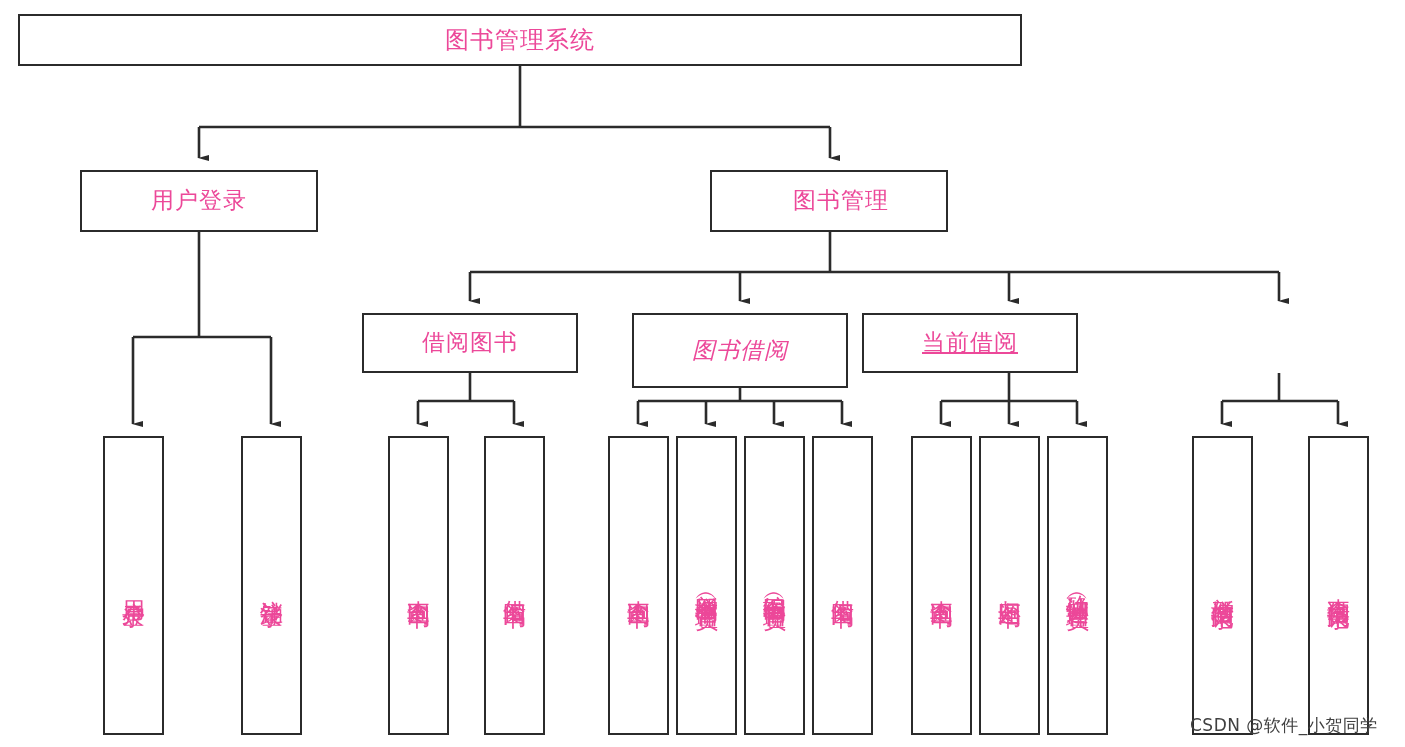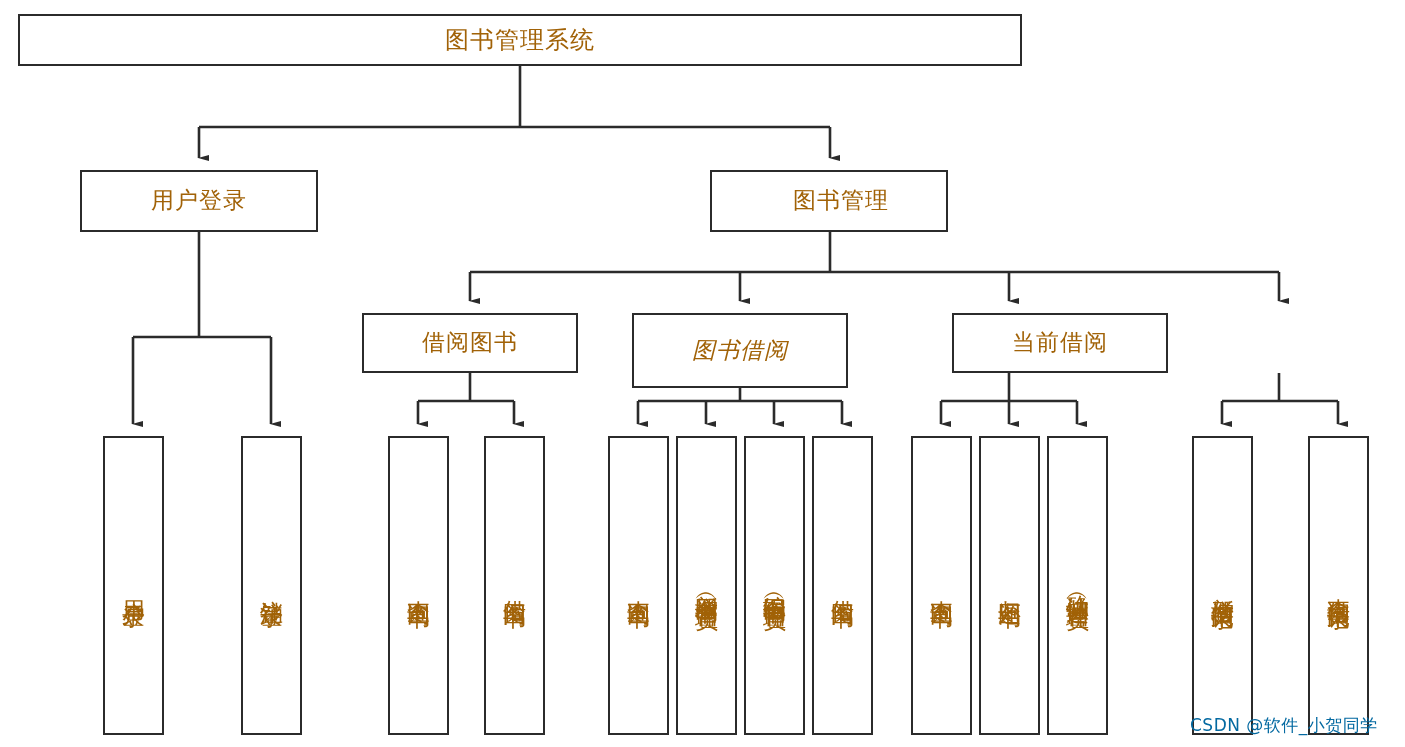--- a/index.html
+++ b/index.html
@@ -27,21 +27,21 @@
     pointer-events: none;
   }
   .node {
     position: absolute;
     box-sizing: border-box;
     border: 2px solid #2b2b2b;
     background: #ffffff;
     display: flex;
     align-items: center;
     justify-content: center;
-    color: #a16207;
+    color: #ec4899;
   }
   .node.h {
     font-size: 23px;
     line-height: 1.1;
     letter-spacing: 1px;
     white-space: nowrap;
   }
   .node.root {
     font-size: 24px;
   }
@@ -58,21 +58,21 @@
   .node.v span {
     writing-mode: vertical-rl;
     text-orientation: upright;
     display: block;
   }
   #watermark {
     position: absolute;
     left: 1190px;
     top: 714px;
     font-size: 17px;
-    color: #0369a1;
+    color: #404040;
     white-space: nowrap;
     letter-spacing: 0.5px;
     font-family: "DejaVu Sans", "Liberation Sans", sans-serif;
   }
 </style>
 </head>
 <body>
 
 <div id="canvas">
 
@@ -139,21 +139,21 @@
   </div>
 
   <div class="node h" style="left:362px; top:313px; width:216px; height:60px;">
     <span>借阅图书</span>
   </div>
 
   <div class="node h" style="left:632px; top:313px; width:216px; height:75px;font-style:italic;">
     <span>图书借阅</span>
   </div>
 
-  <div class="node h" style="left:952px; top:313px; width:216px; height:60px;">
+  <div class="node h" style="left:862px; top:313px; width:216px; height:60px;text-decoration:underline;">
     <span>当前借阅</span>
   </div>
 
 
   <div class="node v" style="left:103px; top:436px; width:61px; height:299px;">
     <span>用户登录</span>
   </div>
 
   <div class="node v" style="left:241px; top:436px; width:61px; height:299px;">
     <span>注销登录</span>

